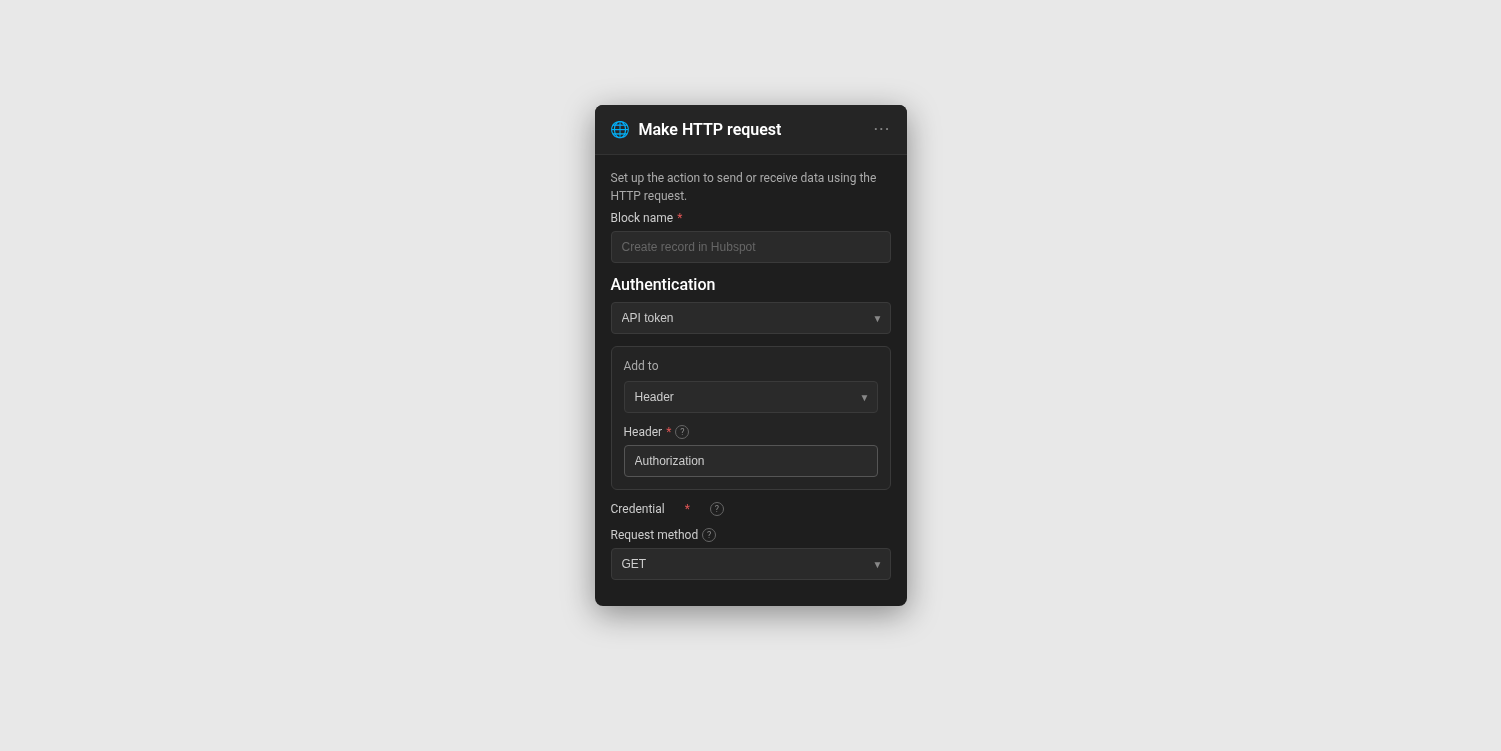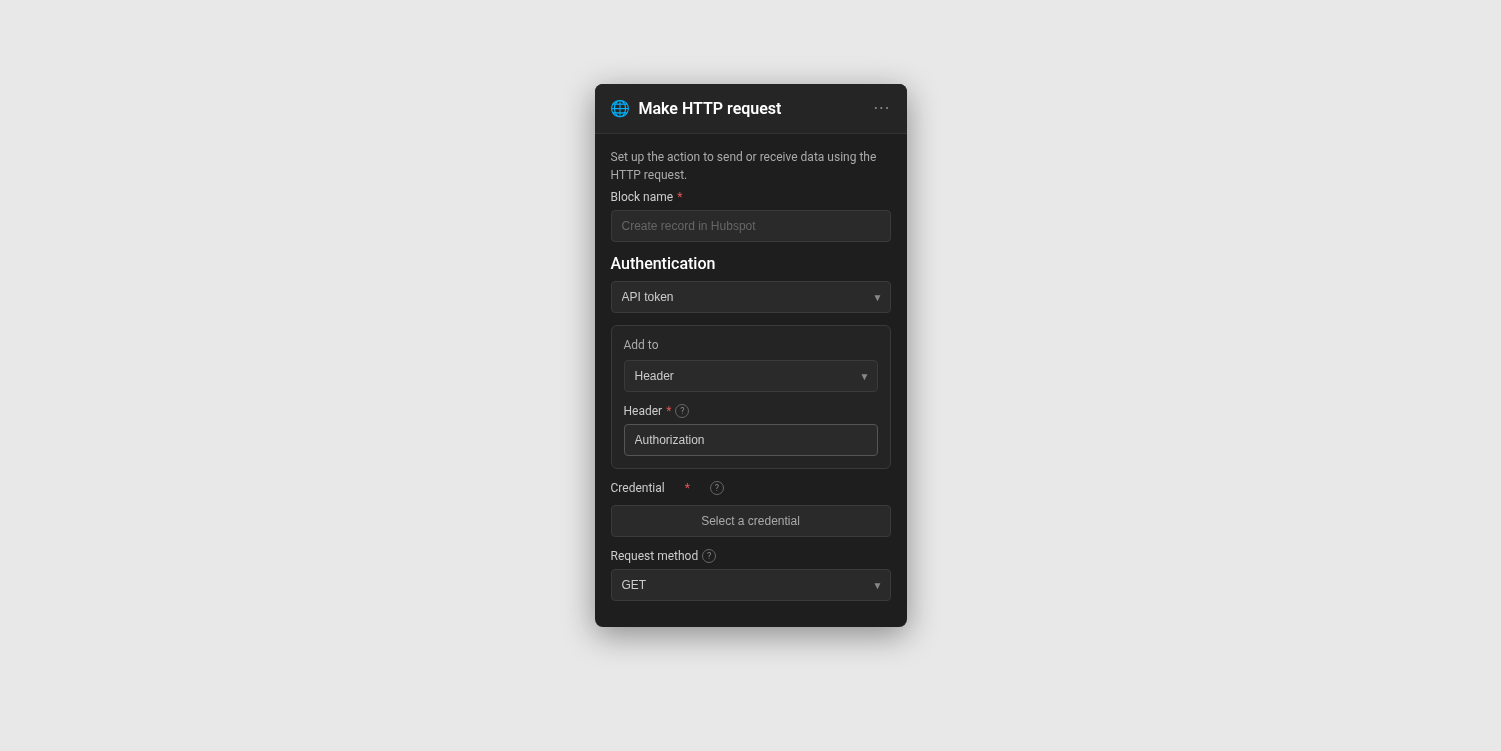--- a/index.html
+++ b/index.html
@@ -291,21 +291,20 @@
       <input class="header-input" type="text" value="Authorization" style="">
 
     </div>
 
     
     <div class="credential-field-label">
       <span>Credential</span>
       <span class="required-star">*</span>
       <span class="help-icon">?</span>
     </div>
-    <button class="credential-button">Select a credential</button>
 
     
     <div class="field-label" style="margin-top: 12px;">
       <span>Request method</span>
       <span class="help-icon">?</span>
     </div>
     <div class="select-wrapper">
       <select class="select-field">
         <option>GET</option>
         <option>POST</option>

